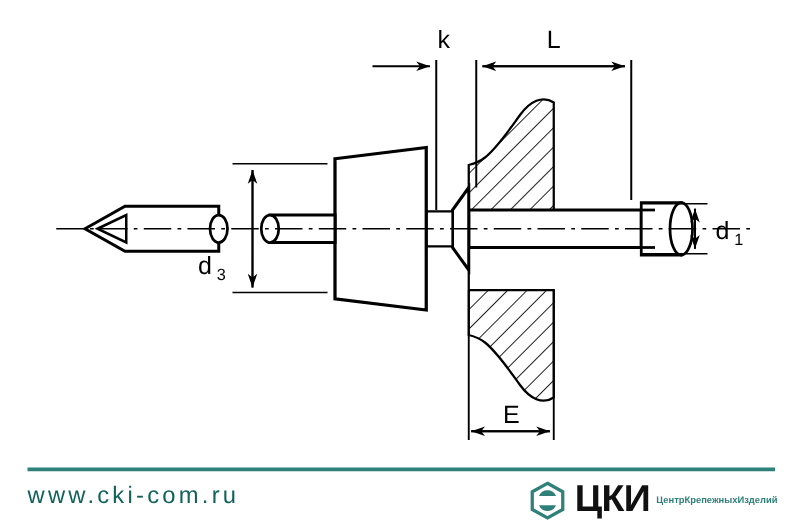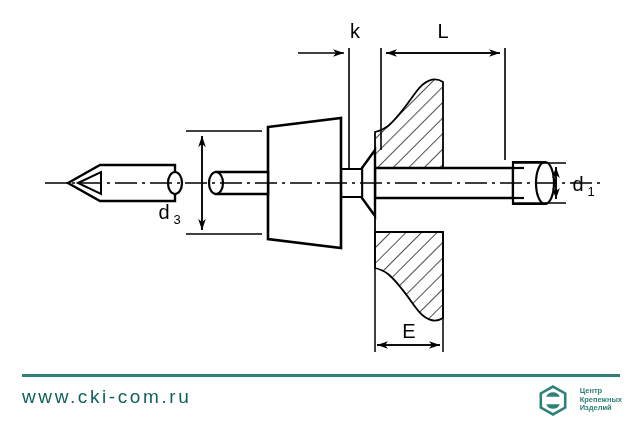--- a/index.html
+++ b/index.html
@@ -78,21 +78,21 @@
     font-weight: bold;
     color: #111111;
     letter-spacing: -0.5px;
     line-height: 30px;
     font-family: "Liberation Sans", sans-serif;
     white-space: nowrap;
   }
   #brand-tagline {
     margin-left: 5px;
     display: flex;
-    flex-direction: column;
+    flex-direction: row;
     justify-content: center;
     color: #2e8079;
     font-size: 7.5px;
     font-weight: bold;
     line-height: 8.6px;
     font-family: "Liberation Sans", sans-serif;
     white-space: nowrap;
   }
   .dim-label {
     font-family: "Liberation Sans", sans-serif;
@@ -225,20 +225,21 @@
     <div id="footer-divider"></div>
 
     <a id="site-url" href="#" style="text-decoration:none;">www.cki-com.ru</a>
 
     <div id="brand">
       <svg id="brand-mark" viewBox="0 0 30 31" xmlns="http://www.w3.org/2000/svg">
         <path d="M15,1.6 L27.2,8.4 L27.2,22.6 L15,29.4 L2.8,22.6 L2.8,8.4 Z" fill="#ffffff" stroke="#2e8079" stroke-width="2.6"></path>
         <path d="M8.2,11.8 A7.3,7.3 0 0 1 21.8,11.8 Z" fill="#2e8079"></path>
         <path d="M8.2,19.2 A7.3,7.3 0 0 0 21.8,19.2 Z" fill="#2e8079"></path>
       </svg>
+      <div id="brand-name">ЦКИ</div>
       <div id="brand-tagline">
         <span>Центр</span>
         <span>Крепежных</span>
         <span>Изделий</span>
       </div>
     </div>
   </div>
 
 </div>
 

